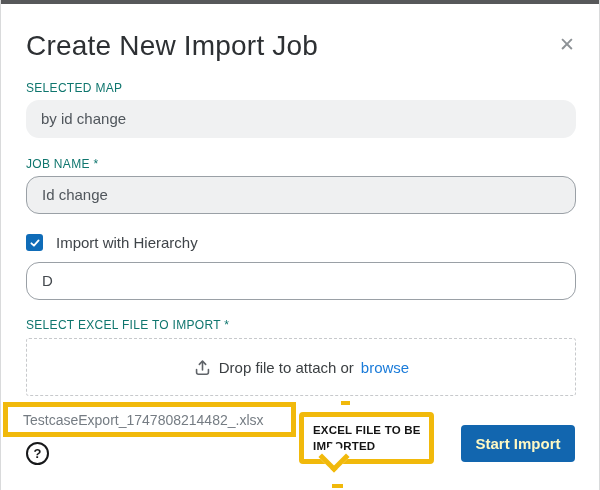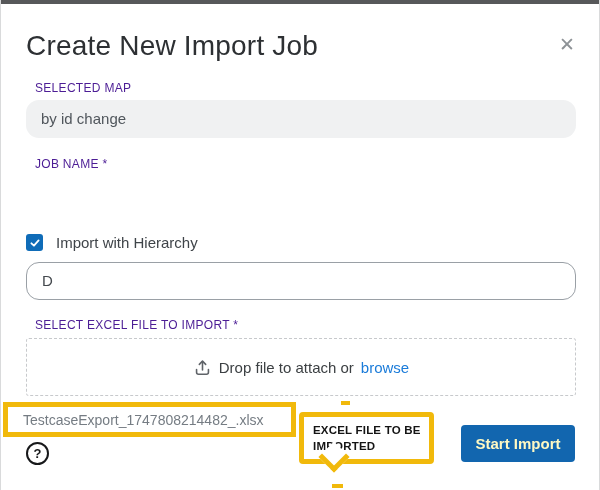--- a/index.html
+++ b/index.html
@@ -6,21 +6,21 @@
   html, body { width: 600px; height: 490px; background: #ffffff; font-family: "Liberation Sans", sans-serif; }
   .frame {
     position: relative; width: 600px; height: 490px; background: #ffffff;
     border-left: 1px solid #d9dadb; border-right: 1px solid #d9dadb; overflow: hidden;
   }
   .top-bar { position: absolute; left: 0; top: 0; width: 600px; height: 4px; background: #57585a; }
 
   .dialog-title { position: absolute; left: 25px; top: 30px; font-size: 28px; color: #2d3033; letter-spacing: .2px; }
   .close-btn { position: absolute; left: 552px; top: 30px; width: 28px; height: 28px; font-size: 19px; color: #8d9296; display: flex; align-items: center; justify-content: center; cursor: pointer; }
 
-  .field-label { position: absolute; left: 34px; font-size: 12px; color: #4c1d95; letter-spacing: .3px; }
+  .field-label { position: absolute; left: 25px; font-size: 12px; color: #0f766e; letter-spacing: .3px; }
   .lbl-map  { top: 81px; }
   .lbl-job  { top: 157px; }
   .lbl-file { top: 318px; }
 
   .input-box { position: absolute; left: 25px; width: 550px; height: 38px; font-size: 15px; color: #50565c; line-height: 36px; padding-left: 15px; border-radius: 13px; }
   .input-map  { top: 100px; background: #f0f1f2; border: none; line-height: 38px; }
   .input-job  { top: 176px; background: #eff0f1; border: 1px solid #9aa0a6; }
   .input-misc { top: 262px; background: #ffffff; border: 1px solid #9aa0a6; color: #44494e; }
 
   .checkbox-row { position: absolute; left: 25px; top: 234px; display: flex; align-items: center; gap: 13px; }
@@ -52,20 +52,21 @@
 <div class="frame">
   <div class="top-bar"></div>
 
   <div class="dialog-title">Create New Import Job</div>
   <div class="close-btn">✕</div>
 
   <div class="field-label lbl-map">SELECTED MAP</div>
   <div class="input-box input-map">by id change</div>
 
   <div class="field-label lbl-job">JOB NAME *</div>
+  <div class="input-box input-job">Id change</div>
 
   <div class="checkbox-row">
     <div class="checkbox" role="checkbox" aria-checked="true">
       <span>
         <svg width="12" height="12" viewBox="0 0 16 16">
             <polyline points="3.2,8.4 6.6,11.6 12.8,4.6" fill="none" stroke="#ffffff" stroke-width="2.4" stroke-linecap="round" stroke-linejoin="round"></polyline>
           </svg>
       </span>
     </div>
     <span class="checkbox-label">Import with Hierarchy</span>

